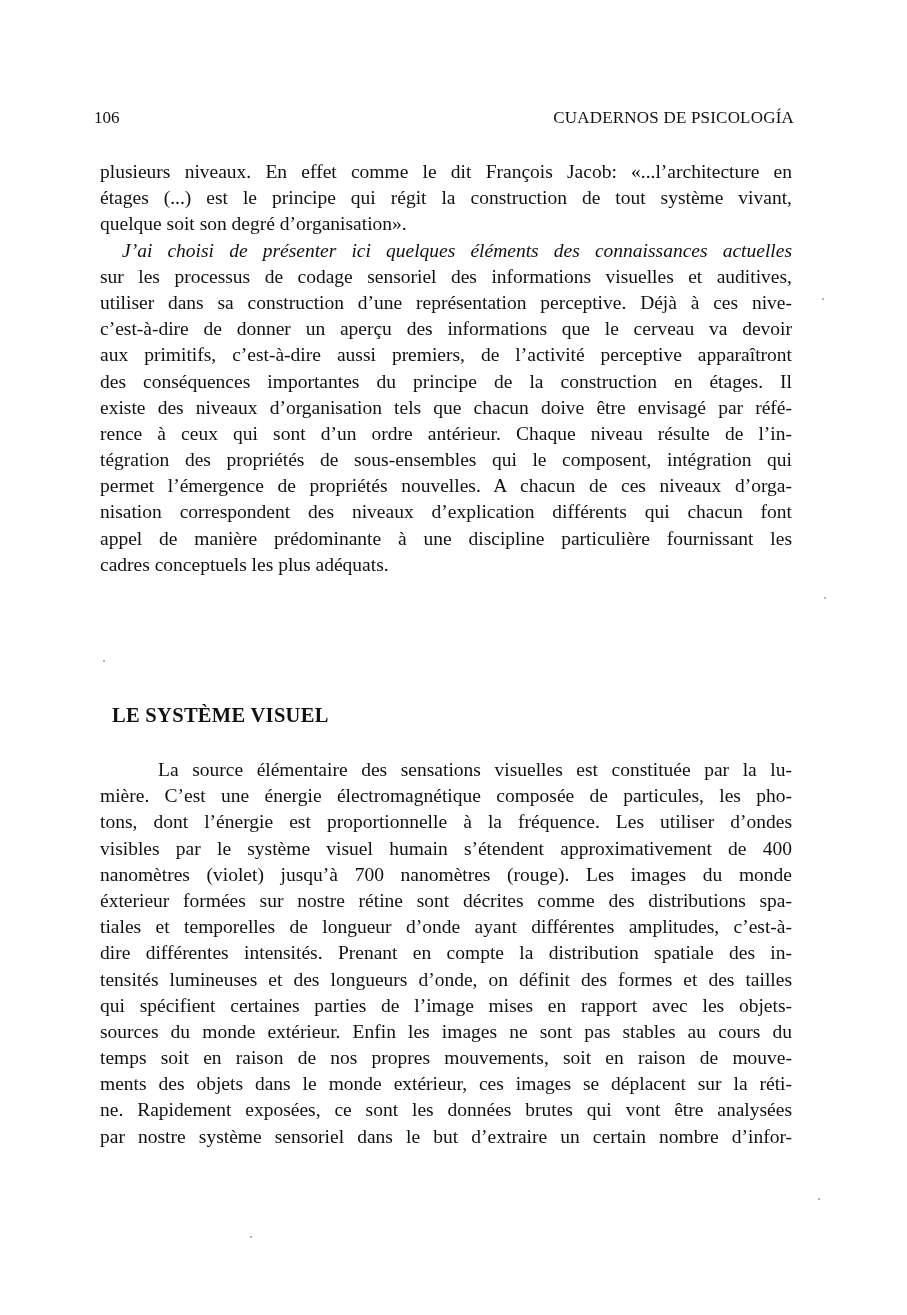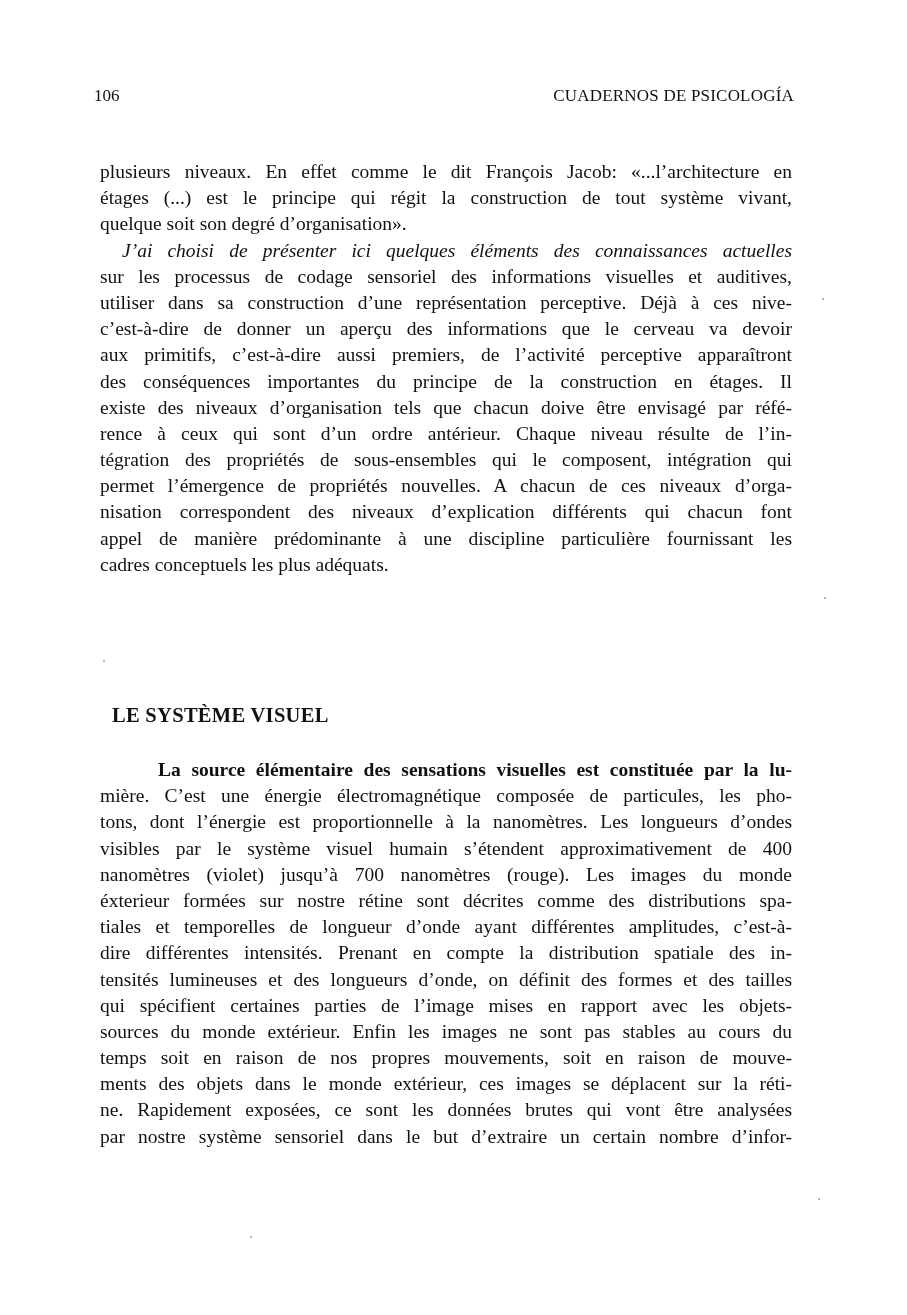--- a/index.html
+++ b/index.html
@@ -16,21 +16,21 @@
       color: #111111;
     }
     .page {
       position: absolute;
       left: 0; top: 0;
       width: 907px;
       height: 1315px;
     }
     .running-head {
       position: absolute;
-      top: 86px;
+      top: 108px;
       left: 94px;
       width: 700px;
       height: 24px;
       font-size: 17px;
     }
     .page-number {
       position: absolute;
       left: 0;
       top: 0;
     }
@@ -59,21 +59,20 @@
     }
     .line.last {
       text-align-last: left;
     }
     .line.indent {
       padding-left: 22px;
       font-style: italic;
     }
     .line.indent-big {
       padding-left: 58px;
-      font-weight: bold;
     }
     #block1 { top: 159px; }
     #block2 { top: 757px; }
     .section-heading {
       position: absolute;
       left: 100px;
       top: 692px;
       font-size: 20.5px;
       font-weight: bold;
       letter-spacing: 0.3px;
@@ -114,21 +113,21 @@
     <span class="line">nisation correspondent des niveaux d’explication différents qui chacun font</span>
     <span class="line">appel de manière prédominante à une discipline particulière fournissant les</span>
     <span class="line last">cadres conceptuels les plus adéquats.</span>
   </div>
 
   <h2 class="section-heading" style="margin:12px;">LE SYSTÈME VISUEL</h2>
 
   <div class="text-block" id="block2">
     <span class="line indent-big">La source élémentaire des sensations visuelles est constituée par la lu-</span>
     <span class="line">mière. C’est une énergie électromagnétique composée de particules, les pho-</span>
-    <span class="line">tons, dont l’énergie est proportionnelle à la nanomètres. Les longueurs d’ondes</span>
+    <span class="line">tons, dont l’énergie est proportionnelle à la fréquence. Les utiliser d’ondes</span>
     <span class="line">visibles par le système visuel humain s’étendent approximativement de 400</span>
     <span class="line">nanomètres (violet) jusqu’à 700 nanomètres (rouge). Les images du monde</span>
     <span class="line">éxterieur formées sur nostre rétine sont décrites comme des distributions spa-</span>
     <span class="line">tiales et temporelles de longueur d’onde ayant différentes amplitudes, c’est-à-</span>
     <span class="line">dire différentes intensités. Prenant en compte la distribution spatiale des in-</span>
     <span class="line">tensités lumineuses et des longueurs d’onde, on définit des formes et des tailles</span>
     <span class="line">qui spécifient certaines parties de l’image mises en rapport avec les objets-</span>
     <span class="line">sources du monde extérieur. Enfin les images ne sont pas stables au cours du</span>
     <span class="line">temps soit en raison de nos propres mouvements, soit en raison de mouve-</span>
     <span class="line">ments des objets dans le monde extérieur, ces images se déplacent sur la réti-</span>

